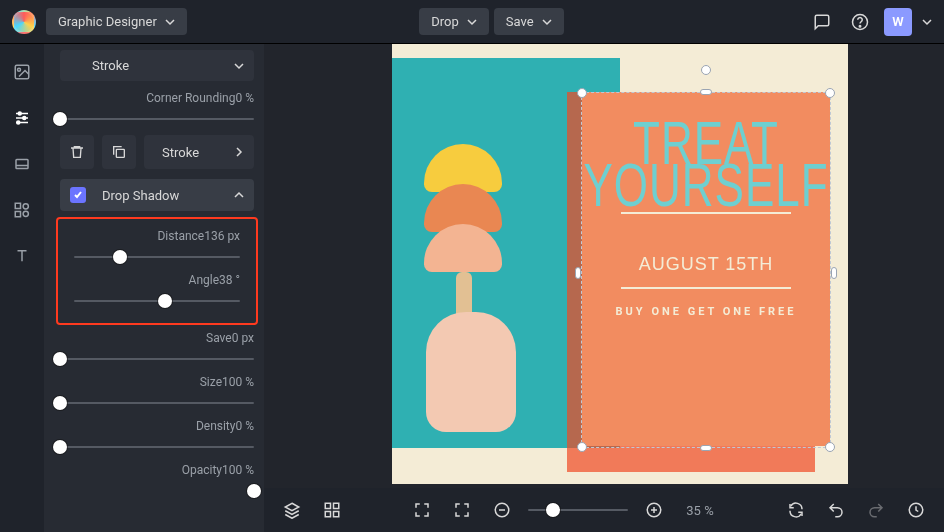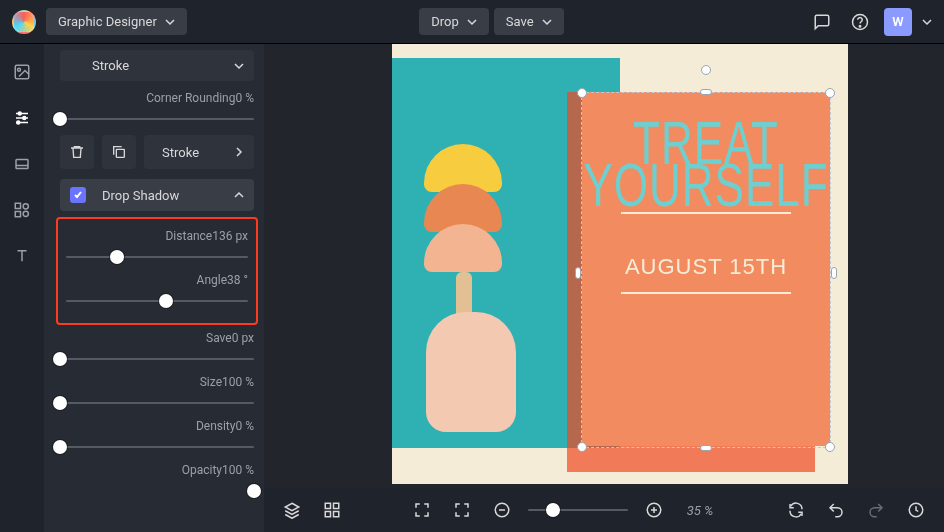--- a/index.html
+++ b/index.html
@@ -46,37 +46,37 @@
   .proprow{display:flex;justify-content:flex-end;color:var(--text2);font-size:12px;margin:4px 0 6px;}
   .slider{position:relative;height:16px;margin-bottom:8px;}
   .track{position:absolute;left:0;right:0;top:7px;height:2px;background:#555a63;border-radius:1px;}
   .knob{position:absolute;top:1px;width:14px;height:14px;border-radius:50%;background:#fff;border:2px solid #fff;box-shadow:0 0 0 1px #1118;cursor:grab;}
   .toolbar-row{display:flex;gap:8px;margin:6px 0 10px;}
   .toolbar-row .sq{width:34px;height:34px;background:var(--bg3);border-radius:4px;display:flex;align-items:center;justify-content:center;cursor:pointer;}
   .toolbar-row .opt{flex:1;height:34px;background:var(--bg3);border-radius:4px;display:flex;align-items:center;padding:0 10px;cursor:pointer;}
   .section{background:var(--bg4);border-radius:4px;padding:8px 10px;margin-bottom:6px;}
   .section-head{display:flex;align-items:center;}
   .chk{width:16px;height:16px;border-radius:3px;background:var(--accent);display:flex;align-items:center;justify-content:center;margin-right:8px;}
-  .hl{border:2px solid var(--highlight);border-radius:4px;padding:6px 8px;margin:6px -4px 6px -4px;}
+  .hl{border:2px solid var(--highlight);border-radius:4px;padding:6px 16px;margin:6px -4px 6px -4px;}
   
   .canvas-wrap{flex:1;display:flex;flex-direction:column;background:#22252c;}
   .stage{flex:1;position:relative;overflow:hidden;display:flex;align-items:flex-start;justify-content:center;padding-top:0;}
   .paper{position:absolute;left:50%;top:0;transform:translateX(-50%);width:456px;height:440px;background:var(--cream);margin-left:16px;}
   .photo{position:absolute;left:0;top:14px;width:228px;height:390px;background:linear-gradient(#2fb0b2,#2fb0b2);overflow:hidden;}
   .pop{position:absolute;left:32px;top:86px;width:80px;}
   .pop .scoop{width:78px;height:48px;border-radius:40px 40px 8px 8px;}
   .s1{background:#f7cc3e;}
   .s2{background:#e98752;margin-top:-8px;}
   .s3{background:#f3b492;margin-top:-8px;}
   .stick{width:16px;height:70px;background:#e2c093;margin:0 auto;border-radius:6px;}
   .hand{position:absolute;left:34px;top:254px;width:90px;height:120px;background:#f3c9b2;border-radius:40px 40px 20px 20px;}
   .poster-shadow{position:absolute;left:175px;top:48px;width:248px;height:380px;background:rgba(240,74,36,0.7);}
   .poster{position:absolute;left:190px;top:48px;width:248px;height:354px;background:var(--orange);display:flex;flex-direction:column;align-items:center;padding:30px 20px 18px;}
   .poster h1{font-family:Impact,'Arial Narrow',sans-serif;color:var(--teal);font-size:44px;margin:0;letter-spacing:1px;line-height:0.95;transform:scaleY(1.4);text-align:center;font-weight:400;}
-  .poster .date{color:var(--cream);font-family:Impact,'Arial Narrow',sans-serif;font-size:22px;letter-spacing:1px;margin:34px 0 6px;}
+  .poster .date{color:var(--cream);font-family:Impact,'Arial Narrow',sans-serif;font-size:18px;letter-spacing:1px;margin:34px 0 6px;}
   .poster hr{width:170px;border:none;border-top:2px solid var(--cream);margin:6px 0;}
   .poster .tag{color:var(--cream);font-size:11px;letter-spacing:3px;font-weight:700;margin-top:10px;}
   
   .sel{position:absolute;border:1px dashed #bfc8d4;pointer-events:none;}
   .sel .h{position:absolute;width:10px;height:10px;background:#fff;border:1px solid #9aa4b2;border-radius:50%;}
   .sel .hm{width:12px;height:6px;border-radius:3px;}
   
   .bottombar{height:44px;background:var(--bg);display:flex;align-items:center;padding:0 14px;gap:12px;}
   .bottombar .spacer{flex:1;}
   .cv{font-size:10px;}
@@ -292,20 +292,21 @@
           </div>
           <div class="hand"></div>
         </div>
         <div class="poster-shadow"></div>
         <div class="poster">
           <h1>TREAT</h1>
           <h1>YOURSELF</h1>
           <hr>
           <div class="date">AUGUST 15TH</div>
           <hr>
+          <div class="tag">BUY ONE GET ONE FREE</div>
         </div>
 
         <div class="sel" style="left:189px;top:48px;width:250px;height:356px;">
           <div class="h" style="left:-5px;top:-5px"></div>
             <div class="h" style="right:-5px;top:-5px"></div>
           <div class="h" style="left:-5px;bottom:-5px"></div>
             <div class="h" style="right:-5px;bottom:-5px"></div>
           <div class="h hm" style="left:calc(50% - 6px);top:-4px"></div>
           <div class="h hm" style="left:calc(50% - 6px);bottom:-4px"></div>
           <div class="h hm" style="top:calc(50% - 3px);left:-7px;width:6px;height:12px"></div>
@@ -349,21 +350,21 @@
         <div class="track" style="position:absolute;left:0;right:0;top:7px;height:2px;background:#555a63;"></div>
         <div class="knob" style="position:absolute;left:18px;top:1px;width:14px;height:14px;border-radius:50%;background:#fff;"></div>
       </div>
       <div class="iconbtn">
           <svg width="18" height="18" viewBox="0 0 24 24" fill="none" stroke="currentColor" stroke-width="2">
             <circle cx="12" cy="12" r="9"></circle>
             <line x1="8" y1="12" x2="16" y2="12"></line>
             <line x1="12" y1="8" x2="12" y2="16"></line>
           </svg>
         </div>
-      <span style="color:var(--text2);width:40px;text-align:center;font-style:italic;">35 %</span>
+      <span style="color:var(--text2);width:40px;text-align:center;">35 %</span>
       <div class="spacer"></div>
       <div class="iconbtn">
           <svg width="18" height="18" viewBox="0 0 24 24" fill="none" stroke="currentColor" stroke-width="2">
             <path d="M20 11A8 8 0 0 0 5 7M4 13a8 8 0 0 0 15 4"></path>
             <path d="M4 4v5h5M20 20v-5h-5"></path>
           </svg>
         </div>
       <div class="iconbtn">
           <svg width="18" height="18" viewBox="0 0 24 24" fill="none" stroke="currentColor" stroke-width="2">
             <path d="M9 14L4 9l5-5M4 9h10a6 6 0 0 1 0 12h-3"></path>

